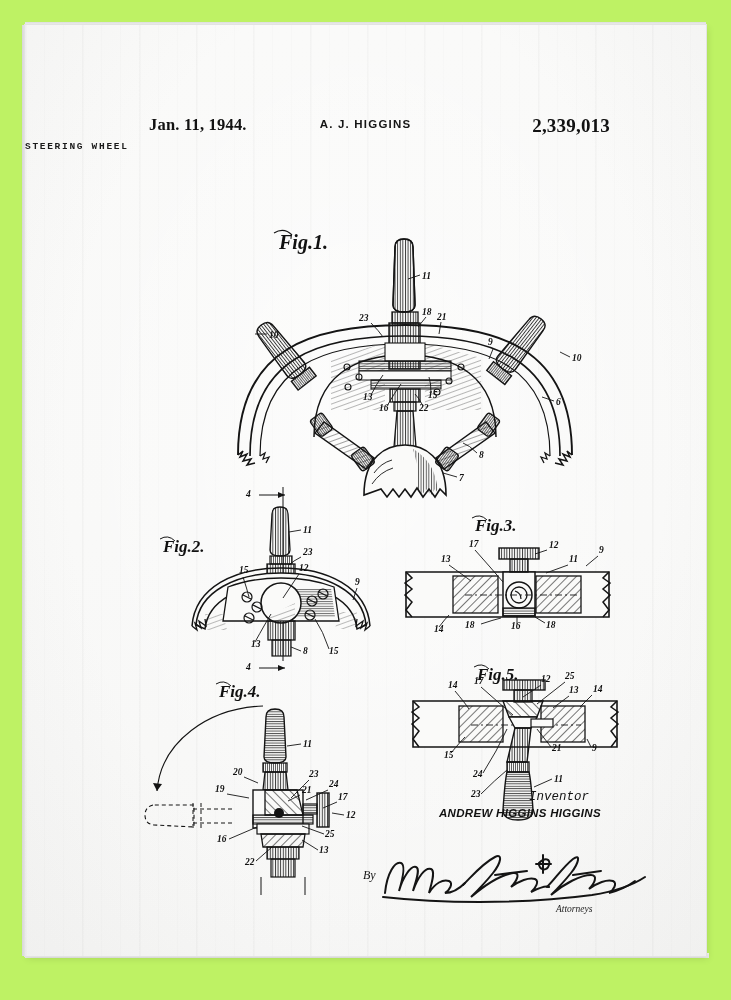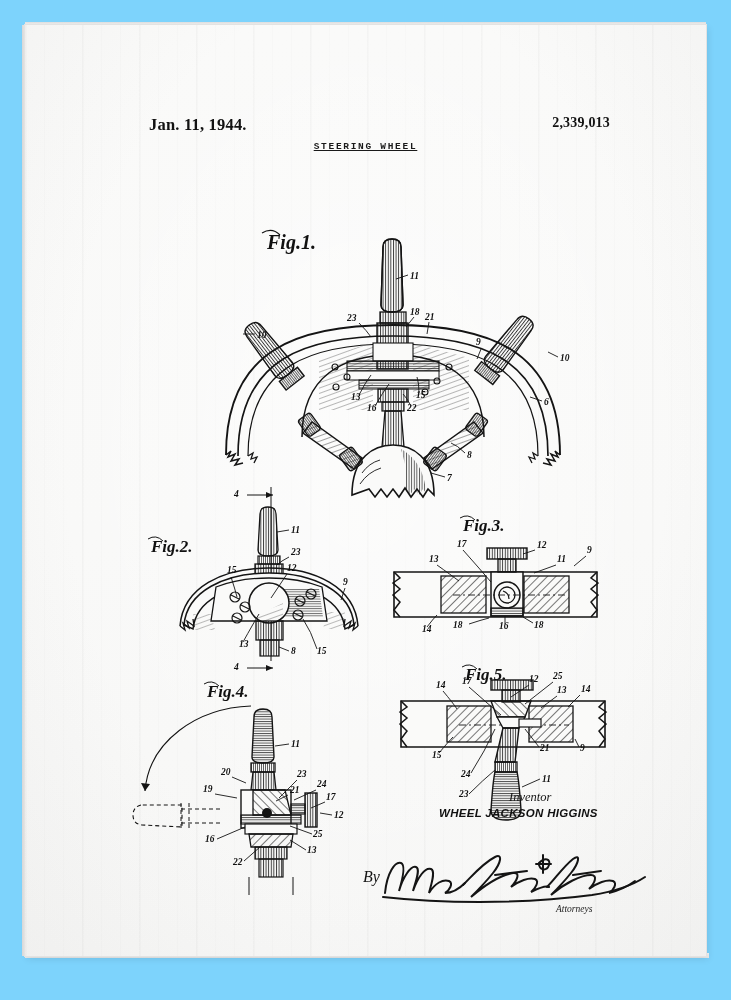--- a/index.html
+++ b/index.html
@@ -1,21 +1,21 @@
 <!DOCTYPE html>
 <html><head>
 <meta charset="utf-8">
 <style>
   html,body{margin:0;padding:0;background:#ffffff;}
   body{width:731px;height:1000px;overflow:hidden;font-family:"Liberation Serif",serif;}
 
   
   #poster-frame{
     position:absolute;left:0;top:0;width:731px;height:1000px;
-    background:#7dd3fc;
+    background:#bef264;
   }
   #frame-mat{
     position:absolute;left:25px;top:25px;width:681px;height:931px;
     background:#fbfbfa;
     box-shadow:
       inset 0 0 0 1px #f2f2f1,
       0 0 0 1px #e3e3e2,
       2px 3px 7px rgba(0,0,0,0.10);
   }
   
@@ -59,42 +59,42 @@
   }
   .hdr-date{
     position:absolute;left:124px;top:90px;
     font-family:"Liberation Serif",serif;
     font-weight:bold;font-size:16.5px;color:#121212;
     letter-spacing:.2px;
   }
   .hdr-patno{
     position:absolute;right:96px;top:90px;
     font-family:"Liberation Serif",serif;
-    font-weight:bold;font-size:14px;color:#121212;
+    font-weight:bold;font-size:19px;color:#121212;
     letter-spacing:.2px;
   }
   .hdr-name{
     position:absolute;left:0;right:0;top:93px;text-align:center;
     font-family:"Liberation Sans",sans-serif;
     font-weight:bold;font-size:11.5px;letter-spacing:1.2px;color:#151515;
   }
   .hdr-subtitle{
-    position:absolute;left:0;right:0;top:116px;text-align:center;
+    position:absolute;left:0;right:0;top:116px;
     font-family:"Liberation Mono",monospace;
-    font-weight:bold;font-size:9.5px;letter-spacing:1.7px;color:#1a1a1a;text-decoration:underline;
+    font-weight:bold;font-size:9.5px;letter-spacing:1.7px;color:#1a1a1a;
   }
   .hdr-filed{
     position:absolute;left:0;right:0;top:139px;text-align:center;
     font-family:"Liberation Mono",monospace;
     font-weight:bold;font-size:9.8px;letter-spacing:1.0px;color:#1a1a1a;
   }
 
   
   #drawing{
-    position:absolute;left:4px;top:0;width:681px;height:931px;
+    position:absolute;left:16px;top:0;width:681px;height:931px;
   }
   #drawing svg{display:block;}
 
   .figcap{
     font-family:"Liberation Serif",serif;
     font-style:italic;font-weight:bold;
     fill:#111;
   }
   .refnum{
     font-family:"Liberation Serif",serif;
@@ -112,21 +112,21 @@
   }
   .sig-name{
     position:absolute;
     font-family:"Liberation Sans",sans-serif;
     font-style:italic;font-weight:bold;font-size:11.5px;
     letter-spacing:.3px;color:#111;
   }
   .sig-by{
     position:absolute;
     font-family:"Liberation Serif",serif;font-style:italic;
-    font-size:16px;color:#141414;text-align:right;
+    font-size:12px;color:#141414;text-align:right;
   }
   .sig-attorneys{
     position:absolute;
     font-family:"Liberation Serif",serif;font-style:italic;
     font-size:9.5px;color:#1d1d1d;
   }
 </style>
 </head>
 <body>
 
@@ -136,20 +136,21 @@
   <div id="frame-bevel-left"></div>
   <div id="frame-bevel-bottom"></div>
 
   <div id="frame-mat"></div>
 
   <div id="paper">
     <div id="paper-vignette"></div>
 
     <div id="header">
       <div class="hdr-date">Jan. 11, 1944.</div>
+      <div class="hdr-name">A. J. HIGGINS</div>
       <div class="hdr-subtitle">STEERING WHEEL</div>
       <div class="hdr-patno">2,339,013</div>
     </div>
 
     <div id="drawing">
     <svg width="681" height="931" viewBox="0 0 681 931" xmlns="http://www.w3.org/2000/svg">
       <defs>
 
         <pattern id="hatch45" width="6" height="6" patternUnits="userSpaceOnUse" patternTransform="rotate(45)">
           <line x1="0" y1="0" x2="0" y2="6" stroke="#141414" stroke-width="1.15"></line>
@@ -602,22 +603,22 @@
 
           <text class="refnum" x="278" y="828">13</text>
           <path class="ink" d="M277,825 l-16,-10" stroke-width="0.9"></path>
         </g>
       </g>
 
     </svg>
     </div>
 
     <div>
-      <div class="sig-inventor" style="left:484px;top:765px;">Inventor</div>
-      <div class="sig-name" style="left:414px;top:782px;">WHEEL JACKSON HIGGINS</div>
+      <div class="sig-inventor" style="left:504px;top:765px;font-family:Liberation Mono, monospace;">Inventor</div>
+      <div class="sig-name" style="left:414px;top:782px;">ANDREW HIGGINS HIGGINS</div>
 
       <div class="sig-by" style="left:338px;top:843px;">By</div>
 
       <div style="position:absolute;left:352px;top:820px;">
         <svg width="280" height="62" viewBox="0 0 280 62" xmlns="http://www.w3.org/2000/svg" aria-hidden="true">
           <g fill="none" stroke="#141414" stroke-width="2" stroke-linecap="round">
             <path d="M8,48 C10,28 18,16 24,18 C29,20 25,36 22,46 C26,32 34,20 39,22
                      C44,24 38,38 36,46 C41,32 48,22 54,24 C59,26 54,40 52,48
                      C58,38 66,34 72,36 C77,38 72,46 68,48 C74,48 82,44 88,38"></path>
             <path d="M86,40 C96,30 106,18 118,12 C126,8 124,18 116,28

